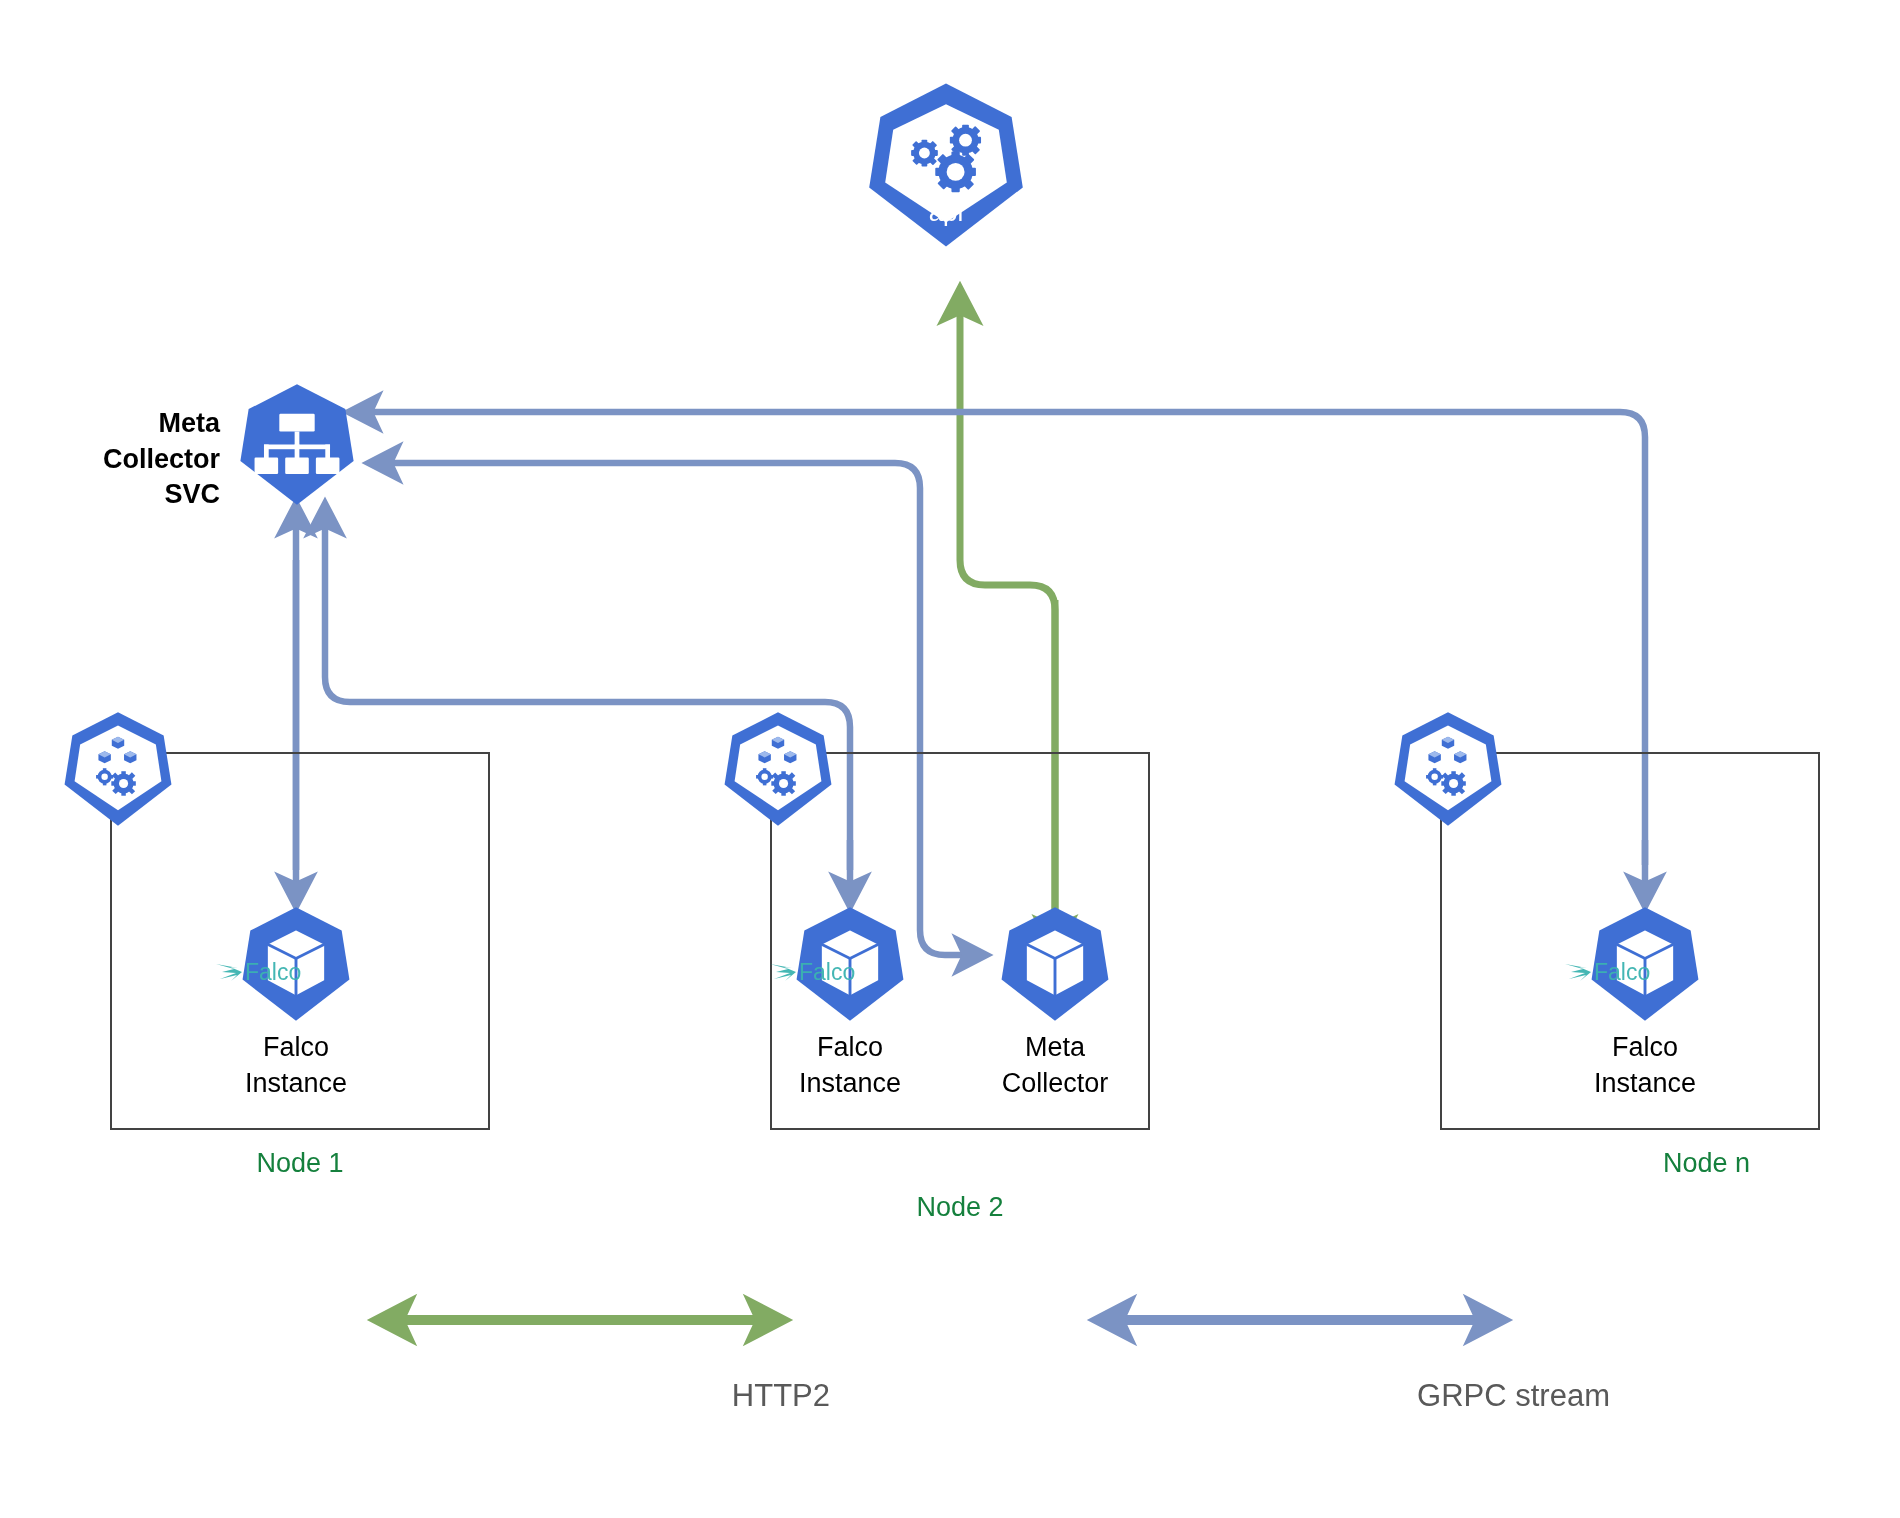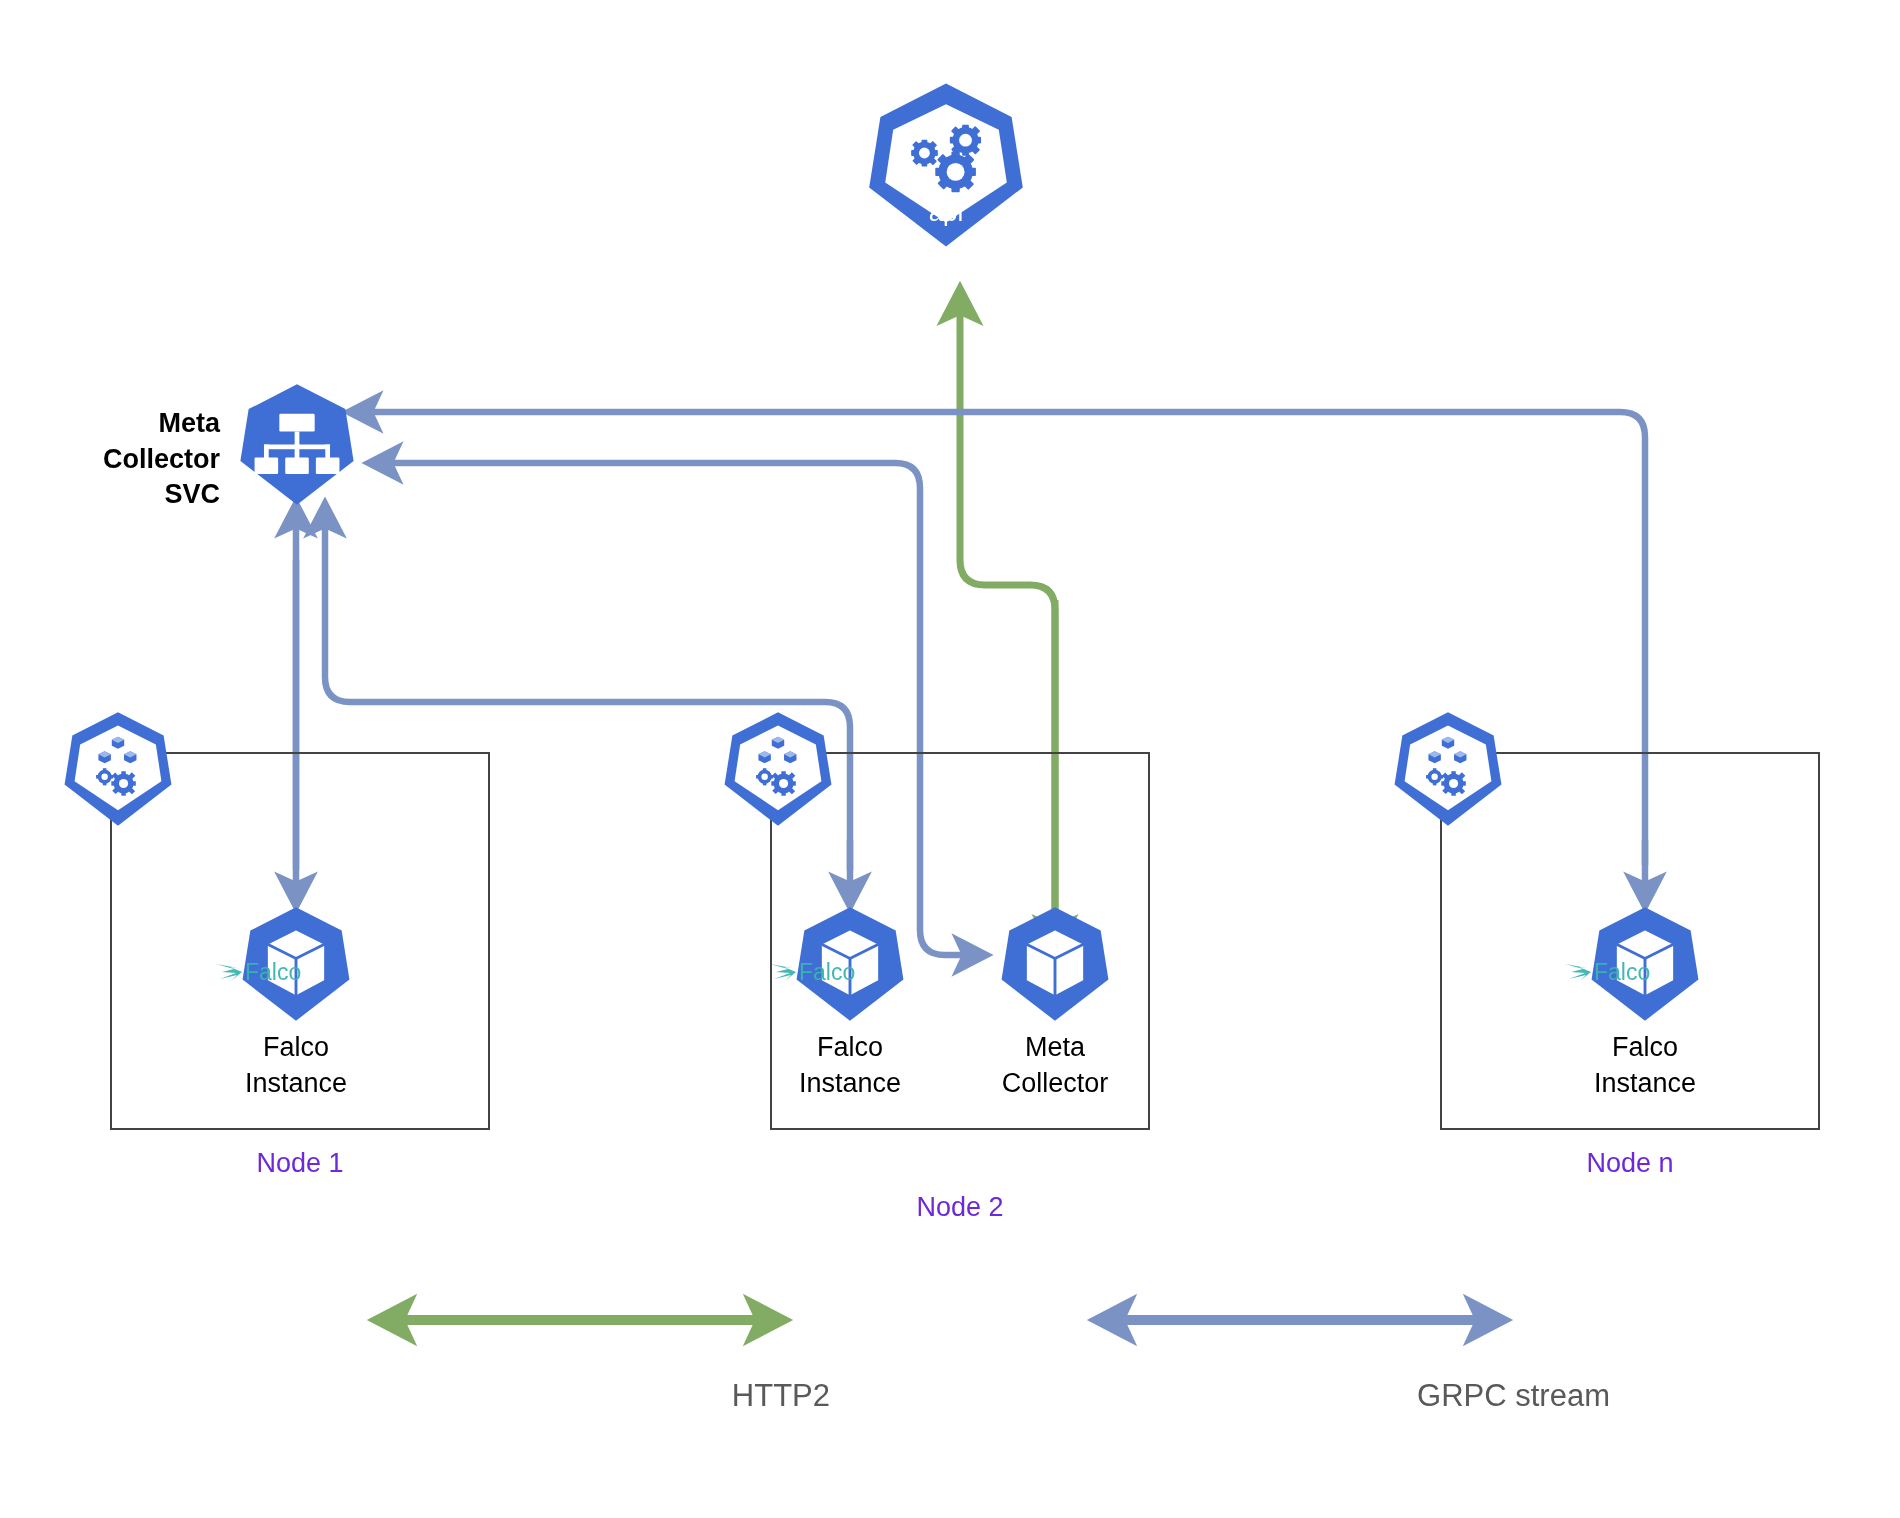--- a/index.html
+++ b/index.html
@@ -29,21 +29,21 @@
   .node-box {
     position: absolute;
     border: 2.5px solid #434343;
     background: transparent;
     box-sizing: border-box;
   }
   .node-caption {
     position: absolute;
     text-align: center;
     font-size: 27px;
-    color: #6d28d9;
+    color: #15803d;
     white-space: nowrap;
   }
   .pod-label {
     position: absolute;
     text-align: center;
     font-size: 27px;
     line-height: 1.32;
     color: #000000;
     white-space: nowrap;
   }
@@ -384,21 +384,21 @@
       <g fill="#3bb3b0" opacity="0.95">
         <path d="M2 9 L20 14 L8 17 L22 18 L6 24 L23 20 L17 26 L28 17 L16 12 L24 13 Z"></path>
       </g>
       <text x="31" y="25" font-family="Liberation Sans, sans-serif" font-size="23" fill="#3bb3b0" opacity="0.95">Falco</text>
     </svg>
   </div>
   <div class="pod-label" style="left:1525px; top:1030px; width:240px;">
     <div>Falco</div>
     <div>Instance</div>
   </div>
-  <div class="node-caption" style="left:1510px; top:1148px; width:240px;">Node n</div>
+  <div class="node-caption" style="left:1510px; top:1148px; width:240px;text-align:right;">Node n</div>
 
   <svg style="position:absolute; left:350px; top:1290px;" width="460" height="60" viewBox="0 0 460 60" xmlns="http://www.w3.org/2000/svg">
     <defs>
       <marker id="lgG" viewBox="0 0 12 12" refX="9" refY="6" markerWidth="5.6" markerHeight="5.6" orient="auto-start-reverse">
         <path d="M0.6 0.4 L11.4 6 L0.6 11.6 L3.2 6 Z" fill="#82ab63"></path>
       </marker>
     </defs>
     <line x1="28" y1="30" x2="432" y2="30" stroke="#82ab63" stroke-width="10" marker-start="url(#lgG)" marker-end="url(#lgG)"></line>
   </svg>
   <div class="legend-label" style="left:330px; top:1375px; width:500px;">

